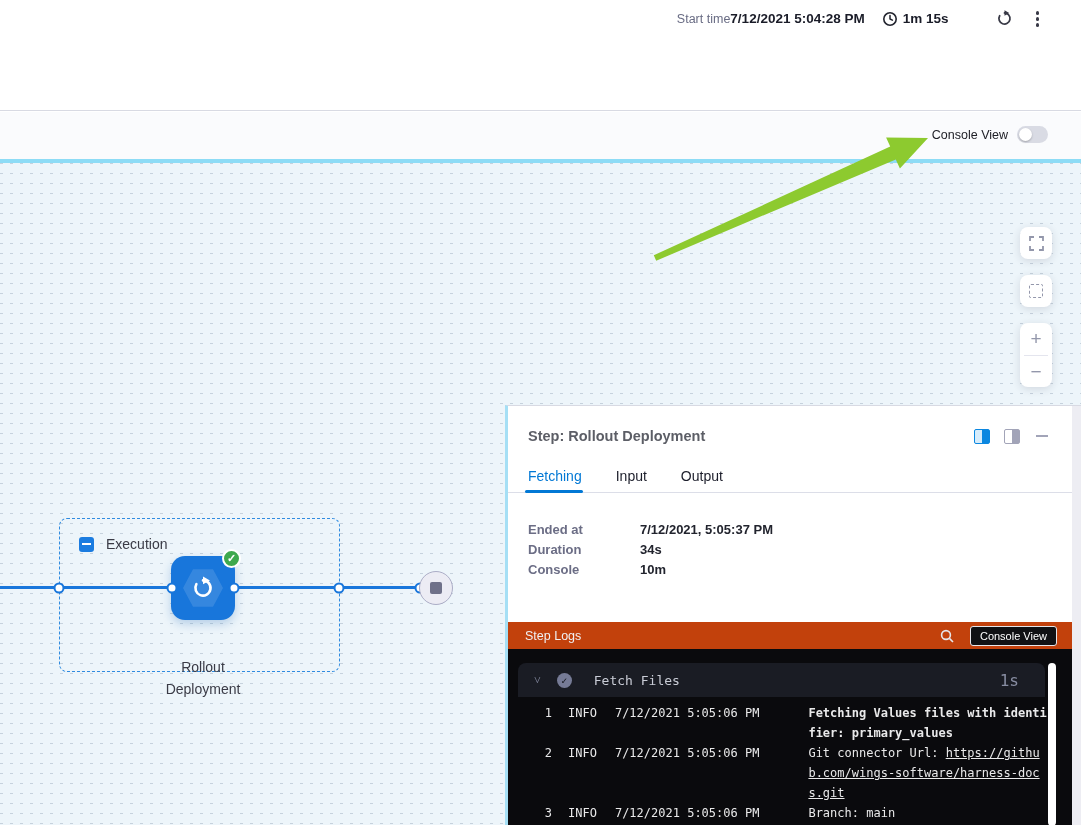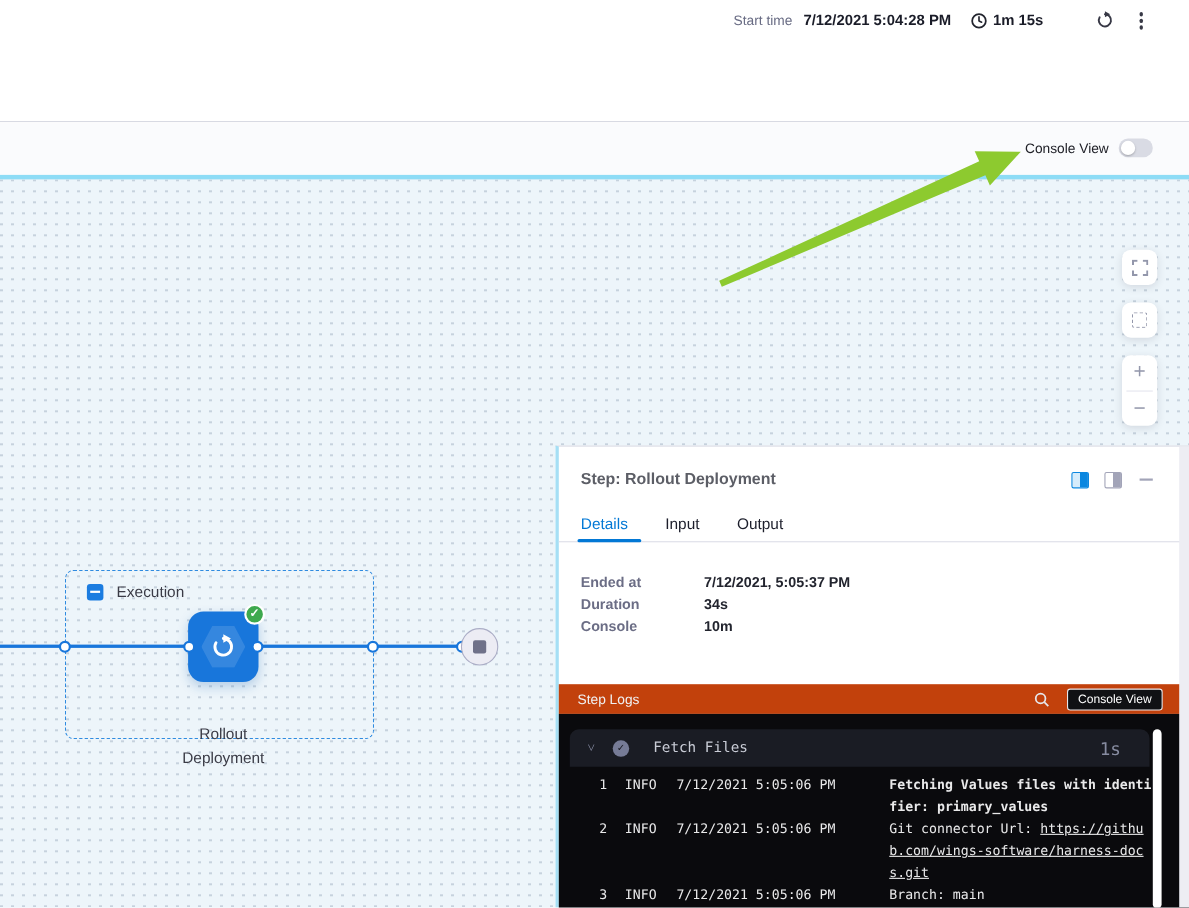--- a/index.html
+++ b/index.html
@@ -5,21 +5,21 @@
   * { margin:0; padding:0; box-sizing:border-box; }
   html,body { width:1081px; height:825px; overflow:hidden; background:#fff;
     font-family:"Liberation Sans", sans-serif; }
   .abs { position:absolute; }
   #stage { position:relative; width:1081px; height:825px; overflow:hidden; }
 
   
   #topbar { left:0; top:0; width:1081px; height:111px; background:#fff;
     border-bottom:1px solid #d8dae3; z-index:3; }
   #topbar-right { position:absolute; top:9px; right:40px; display:flex; align-items:center; }
-  .tb-label { font-size:12.5px; color:#696c84; margin-right:10px; }
+  .tb-label { font-size:12.5px; color:#696c84; }
   .tb-value { font-size:13.5px; font-weight:700; color:#1a1c28; }
   .tb-duration { display:flex; align-items:center; gap:5px; margin-left:17px; }
   .tb-icons { display:flex; align-items:center; gap:20px; margin-left:46px; }
   .icon-btn { background:none; border:none; cursor:pointer; display:flex; align-items:center; }
   .kebab { display:flex; flex-direction:column; gap:2.5px; padding:2px; }
   .kebab span { width:3.5px; height:3.5px; border-radius:50%; background:#383946; }
 
   
   #toolbar { left:0; top:112px; width:1081px; height:47px; background:#fafbfd; z-index:2; }
   #console-toggle-row { position:absolute; top:14px; right:33px; display:flex; align-items:center; gap:9px; }
@@ -33,21 +33,21 @@
 
   
   #canvas { left:0; top:163px; width:1081px; height:662px; background-color:#edf5fa;
     background-image:
       linear-gradient(90deg, transparent 0 3px, #edf5fa 3px 10px),
       linear-gradient(180deg, #c6d2dd 0 1.5px, transparent 1.5px 10px);
     background-size:10px 10px, 10px 10px; }
   #flow-line { left:0; top:423px; width:421px; height:3px; background:#1876db; }
   #exec-group { left:59px; top:355px; width:281px; height:154px; border:1.5px dashed #2f8be0;
     border-radius:8px; }
-  #exec-group-label { position:absolute; left:19px; top:11px; display:flex; align-items:center; gap:12px; }
+  #exec-group-label { position:absolute; left:19px; top:17px; display:flex; align-items:center; gap:12px; }
   .collapse-box { width:15px; height:15px; border-radius:3px; background:#1b7ce0; border:none;
     position:relative; cursor:pointer; }
   .collapse-box::after { content:""; position:absolute; left:3px; top:6.5px; width:9px; height:2px; background:#fff; }
   .group-title { font-size:14px; color:#3a3b46; }
 
   #step-node { left:171px; top:393px; width:64px; height:64px; border-radius:14px; background:#1876db;
     box-shadow:0 4px 10px rgba(19,96,181,.25); cursor:pointer; }
   #step-node .hex { position:absolute; left:12px; top:12px; width:40px; height:40px;
     background:rgba(255,255,255,.13);
     clip-path:polygon(25% 3%, 75% 3%, 100% 50%, 75% 97%, 25% 97%, 0% 50%); }
@@ -231,21 +231,21 @@
 
   <div id="panel" class="abs">
     <div id="panel-title">Step: Rollout Deployment</div>
     <div id="panel-icons">
       <button class="split-icon split-active"></button>
       <button class="split-icon split-inactive"></button>
       <button class="min-btn"></button>
     </div>
 
     <div id="tabs">
-      <button class="tab active">Details</button>
+      <button class="tab active">Fetching</button>
       <button class="tab">Input</button>
       <button class="tab">Output</button>
     </div>
     <div id="tab-sep"></div>
     <div id="tab-ind"></div>
 
     <div id="details">
       <div class="drow">
         <span class="dlabel">Ended at</span>
         <span class="dvalue">7/12/2021, 5:05:37 PM</span>

